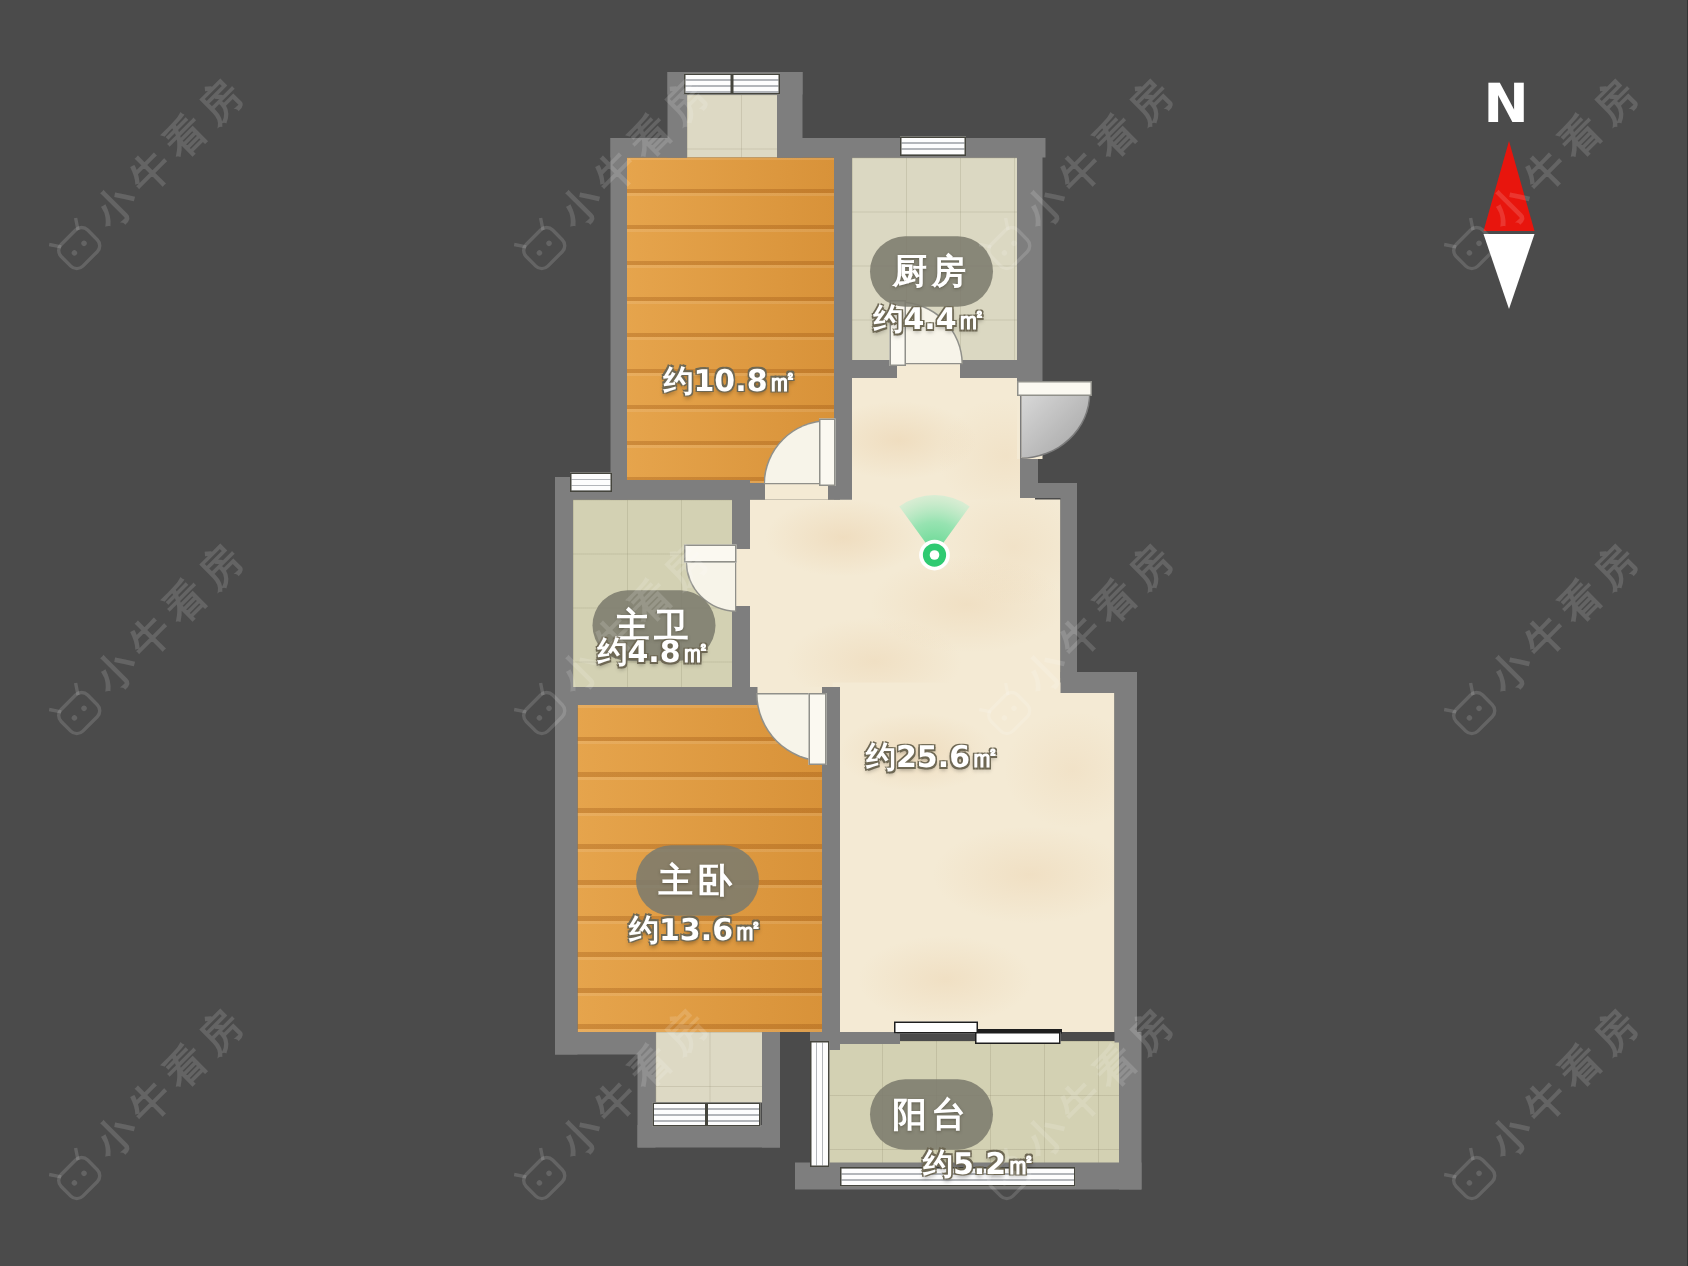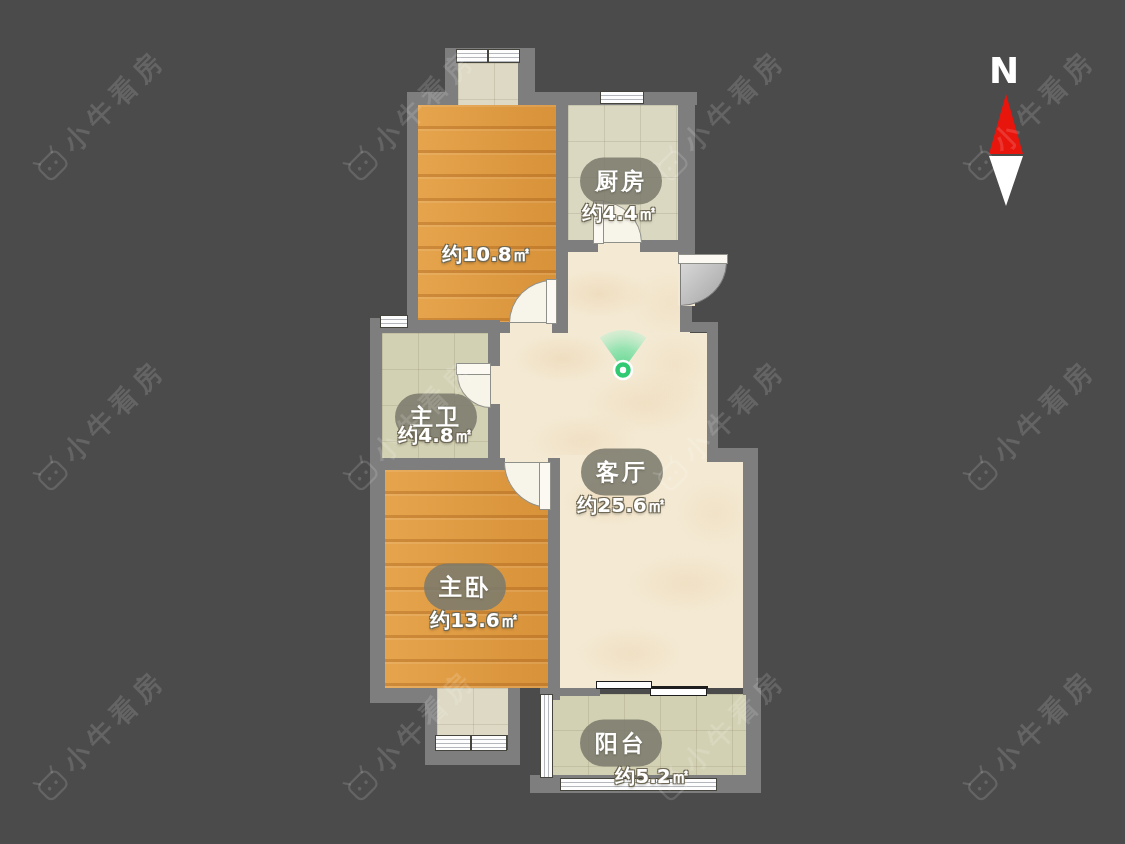--- a/index.html
+++ b/index.html
@@ -175,25 +175,24 @@
   </svg>
 
   <div class="area" style="left:487px;top:254px">约10.8㎡</div>
 
   <div class="pill" style="left:621px;top:181px">厨房</div>
   <div class="area" style="left:620px;top:213px">约4.4㎡</div>
 
   <div class="pill" style="left:436px;top:417px">主卫</div>
   <div class="area" style="left:436px;top:435px">约4.8㎡</div>
 
-  <div class="pill" style="left:622px;top:472px">客厅</div>
   <div class="area" style="left:622px;top:505px">约25.6㎡</div>
 
   <div class="pill" style="left:465px;top:587px">主卧</div>
-  <div class="area" style="left:475px;top:620px">约13.6㎡</div>
+  <div class="area" style="left:464px;top:620px">约13.6㎡</div>
 
   <div class="pill" style="left:621px;top:743px">阳台</div>
   <div class="area" style="left:653px;top:776px">约5.2㎡</div>
 
   <div class="compass-n" style="left:1004px;top:70px">N</div>
   <svg class="abs" style="left:986px;top:92px" width="40" height="116" viewBox="0 0 40 116">
     <polygon points="20,2 37,62 3,62" fill="#e8150d"></polygon>
     <polygon points="3,64 37,64 20,114" fill="#ffffff"></polygon>
   </svg>
 

